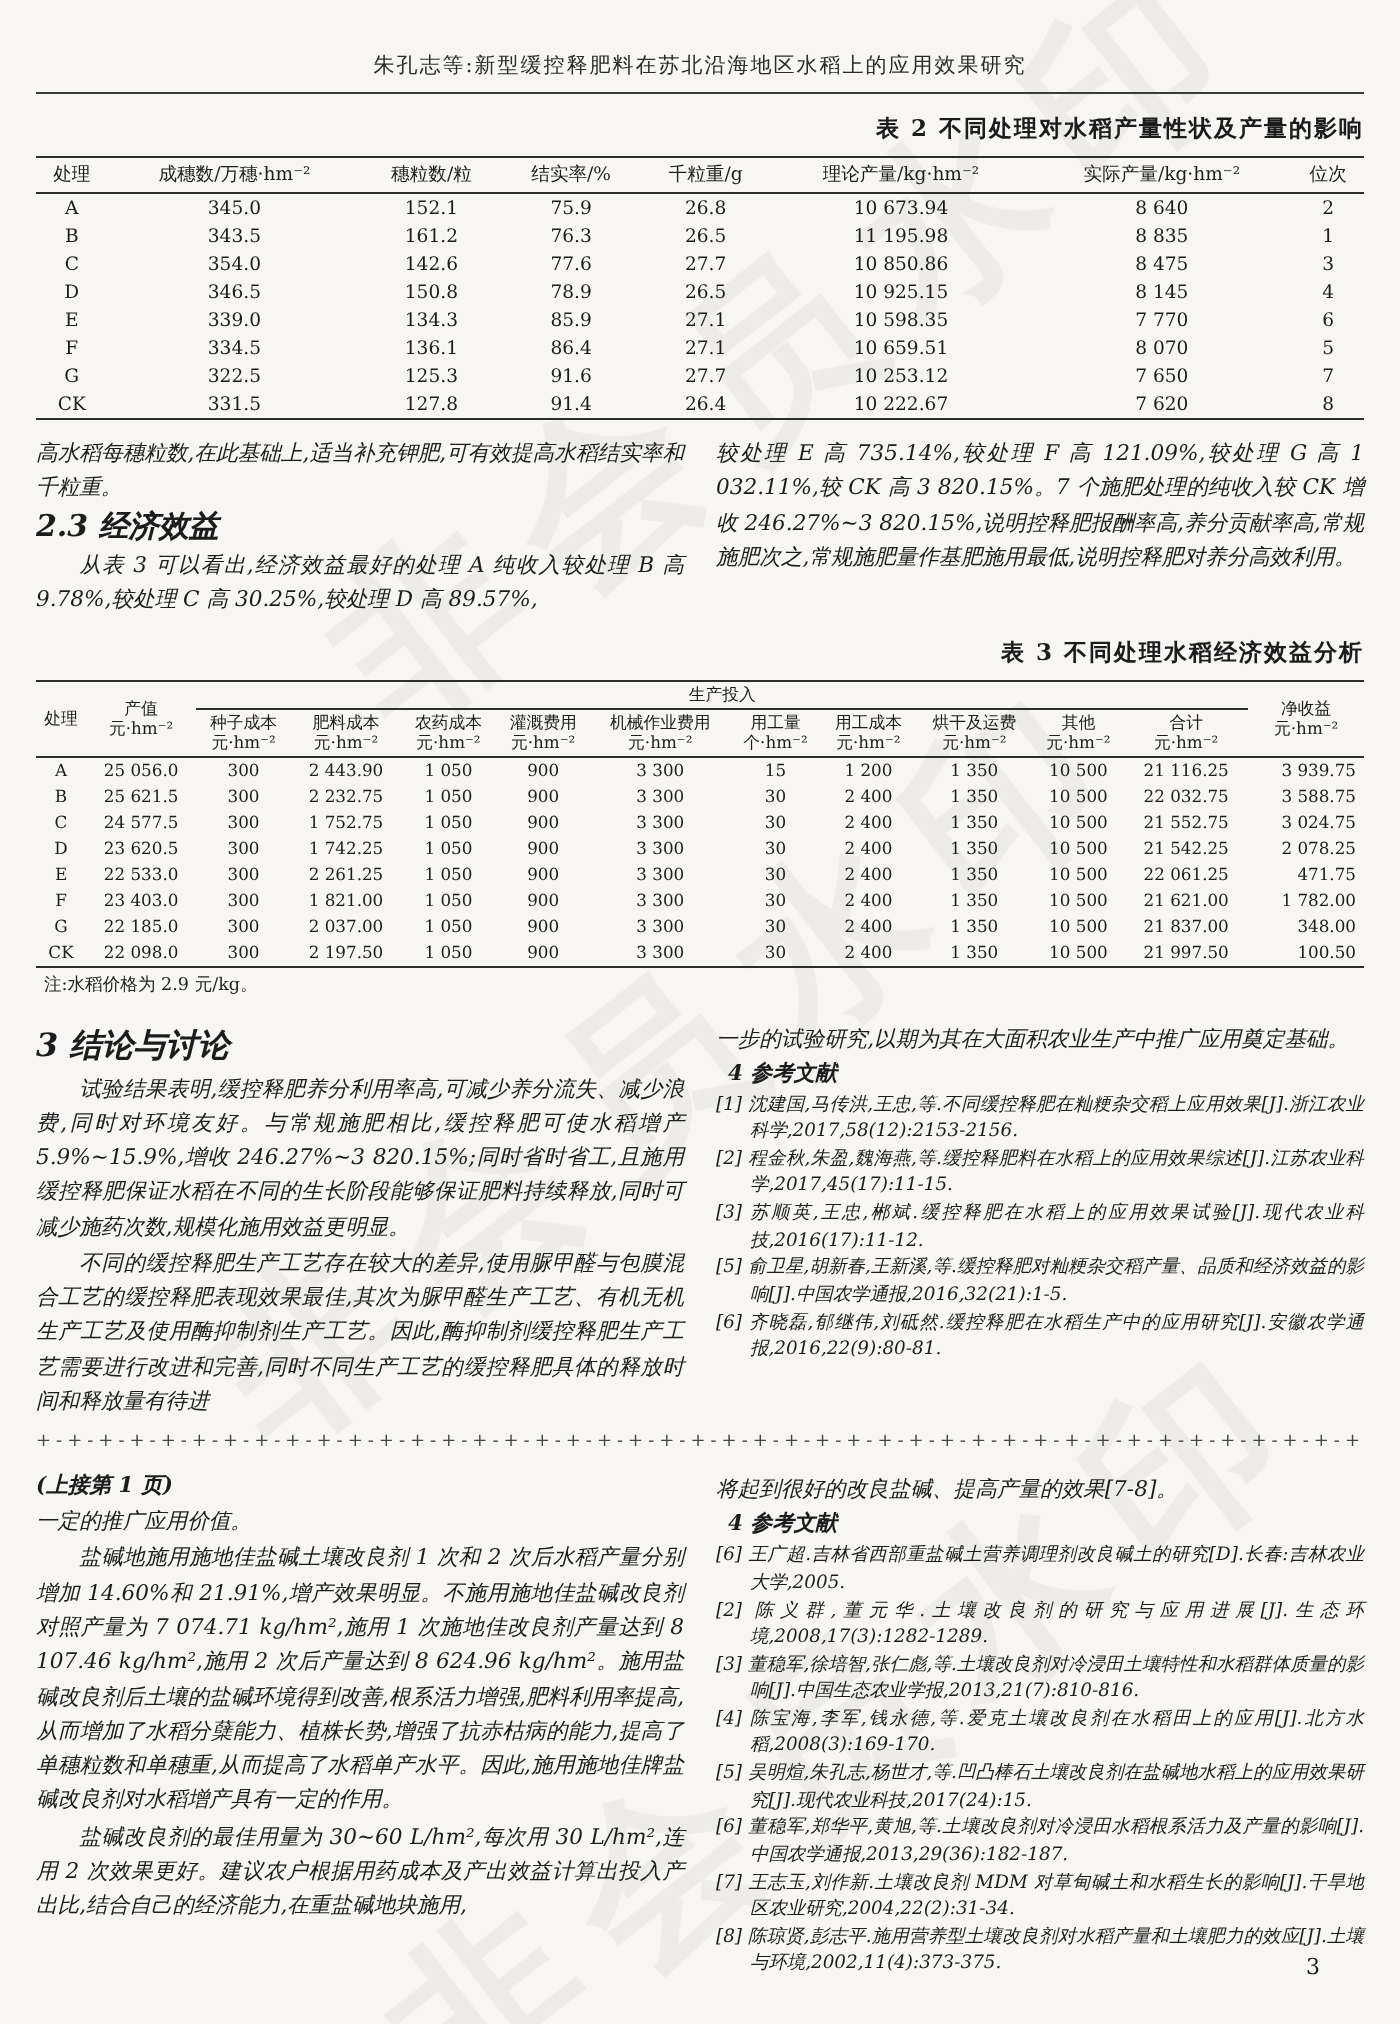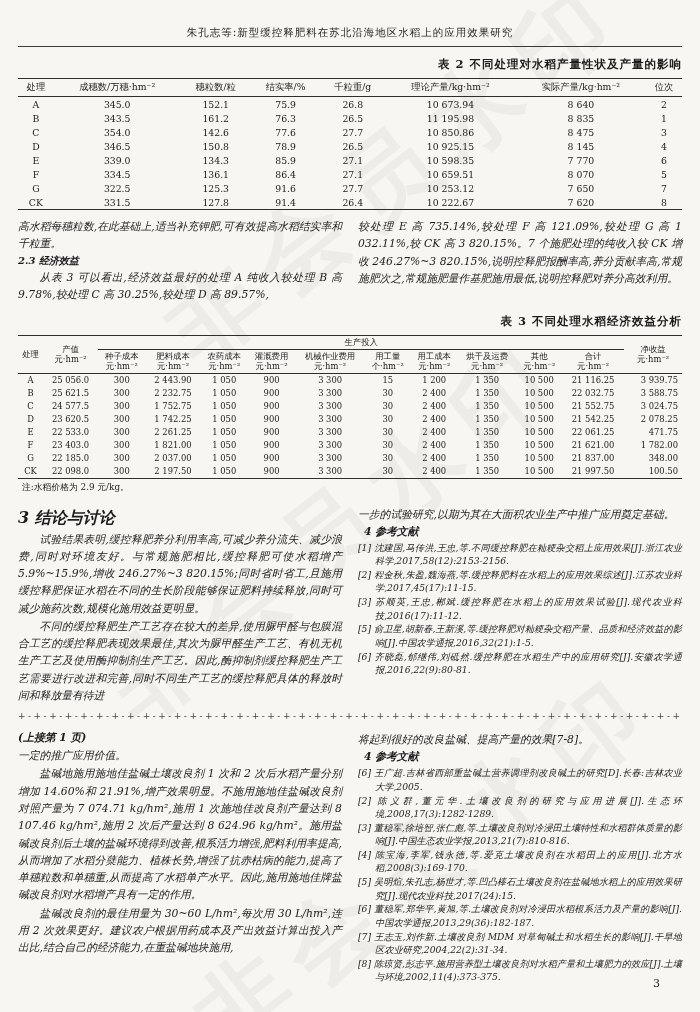--- a/index.html
+++ b/index.html
@@ -100,21 +100,21 @@
     margin:0 0 1px 0;
   }
   .indent{text-indent:2em;}
   .sec-head{
     font-weight:bold;
     font-size:16px;
     margin:2px 0 2px 0;
   }
   .sub-head{
     font-weight:bold;
-    font-size:10px;
+    font-size:15px;
     margin:1px 0;
   }
   .ref-head{
     font-weight:bold;
     font-size:10.8px;
     margin:2px 0 2px 6px;
   }
   .ref{
     font-size:9.2px;
     line-height:1.45;

